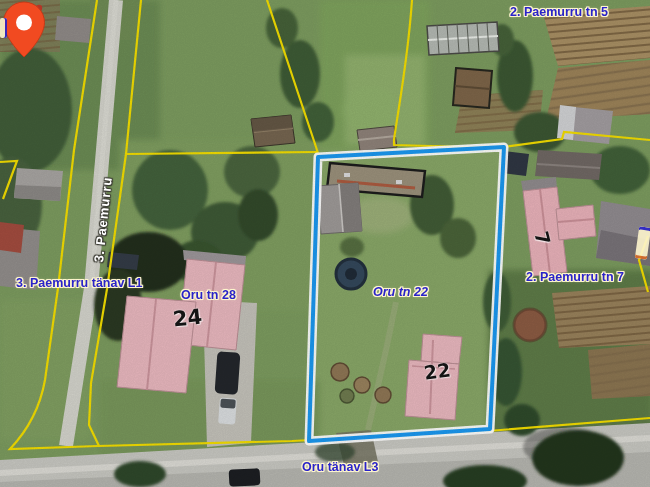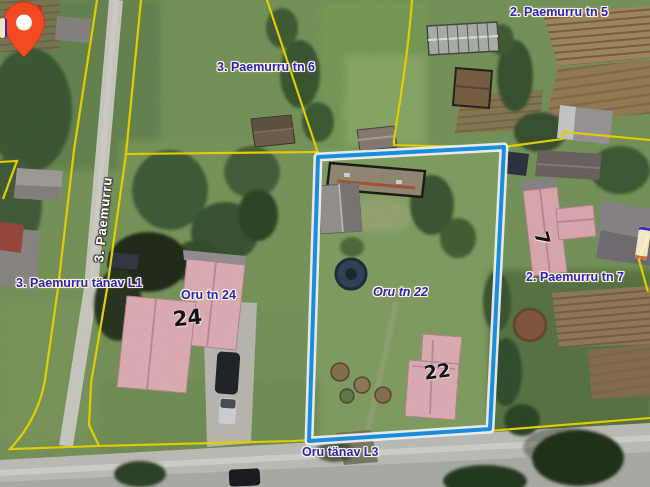--- a/index.html
+++ b/index.html
@@ -271,26 +271,25 @@
 
     <rect width="650" height="487" filter="url(#grain)" opacity=".07"></rect>
   </svg>
 
   <svg class="marker" viewBox="0 0 48 60">
     <path d="M24 2 C12.5 2 3.5 11 3.5 22.5 C3.5 38 24 57 24 57 S44.5 38 44.5 22.5 C44.5 11 35.5 2 24 2 Z" fill="var(--c-marker_red,#f14a21)" stroke="#c23a18" stroke-width="1"></path>
     <circle cx="24" cy="22.5" r="8" fill="#ffffff"></circle>
   </svg>
 
   <div class="lbl" style="left:510px;top:6px;">2. Paemurru tn 5</div>
-  <div class="lbl" style="left:217px;top:61px;">3. Paemurru tn 6</div>
   <div class="street-vert">3. Paemurru</div>
   <div class="lbl" style="left:16px;top:277px;">3. Paemurru tänav L1</div>
-  <div class="lbl" style="left:181px;top:289px;">Oru tn 24</div>
+  <div class="lbl" style="left:181px;top:289px;">Oru tn 28</div>
   <div class="lbl" style="left:373px;top:286px;font-style:italic;">Oru tn 22</div>
   <div class="lbl" style="left:526px;top:271px;text-align:center;">2. Paemurru tn 7</div>
-  <div class="lbl" style="left:302px;top:446px;">Oru tänav L3</div>
+  <div class="lbl" style="left:302px;top:461px;">Oru tänav L3</div>
   <div class="hnum n24">24</div>
   <div class="hnum n22">22</div>
   <div class="hnum n7">7</div>
 
   <div class="frag frag-left"></div>
   <div class="frag frag-right"></div>
 </div>
 
 </body></html>

